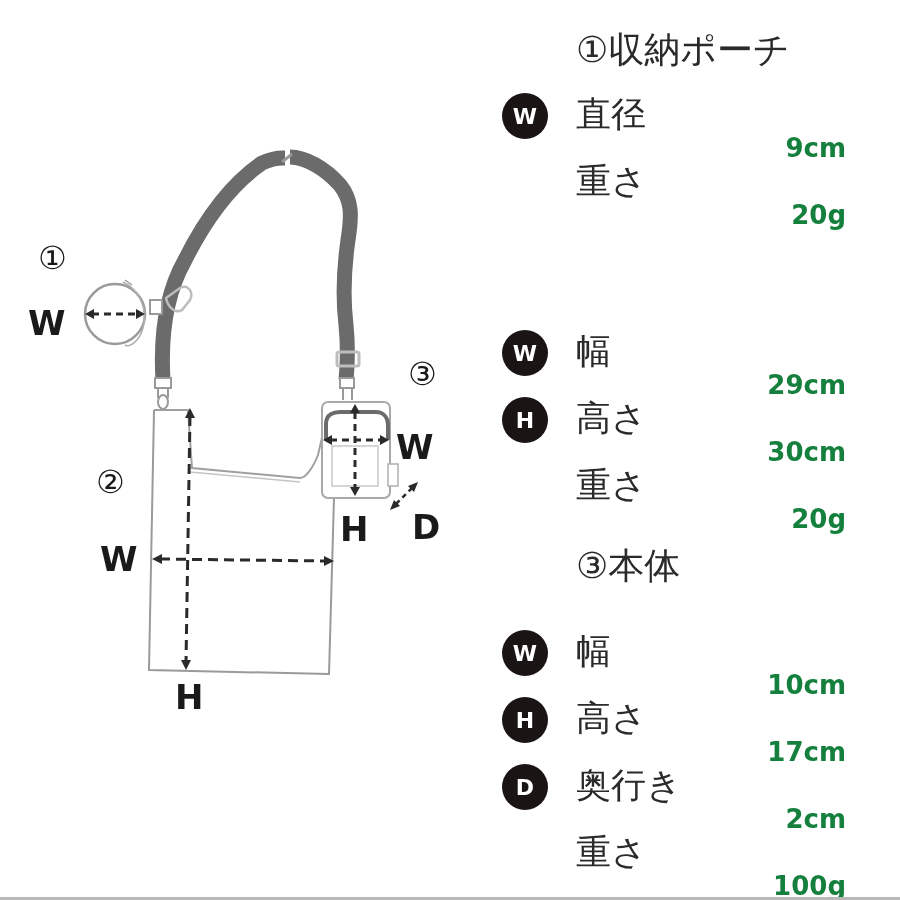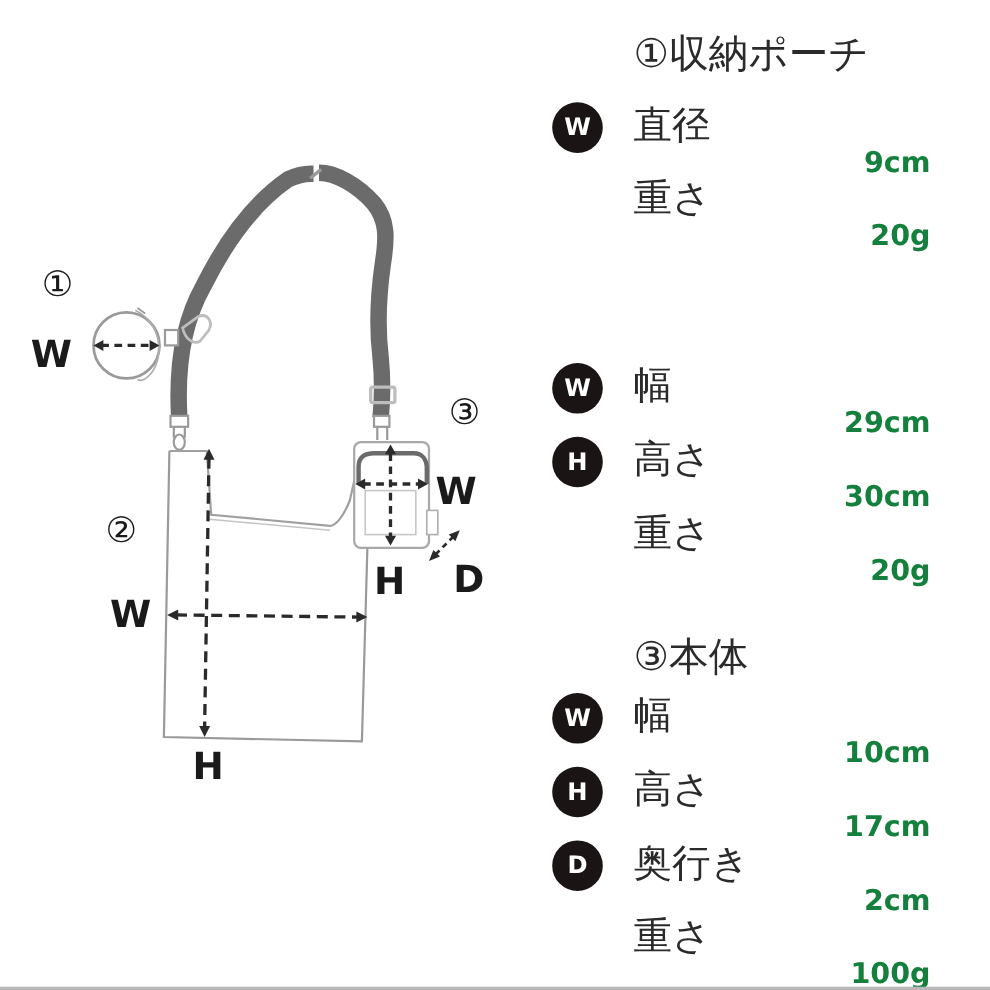--- a/index.html
+++ b/index.html
@@ -133,21 +133,21 @@
   <div class="row" style="top:397px;">
     <div class="badge">H</div>
     <div class="row-label">高さ</div>
     <div class="row-value">30cm</div>
   </div>
   <div class="row" style="top:464px;">
     <div class="row-label">重さ</div>
     <div class="row-value">20g</div>
   </div>
 
-  <div class="section-title" style="top:580px;">③本体</div>
+  <div class="section-title" style="top:548px;">③本体</div>
   <div class="row" style="top:630px;">
     <div class="badge">W</div>
     <div class="row-label">幅</div>
     <div class="row-value">10cm</div>
   </div>
   <div class="row" style="top:697px;">
     <div class="badge">H</div>
     <div class="row-label">高さ</div>
     <div class="row-value">17cm</div>
   </div>

